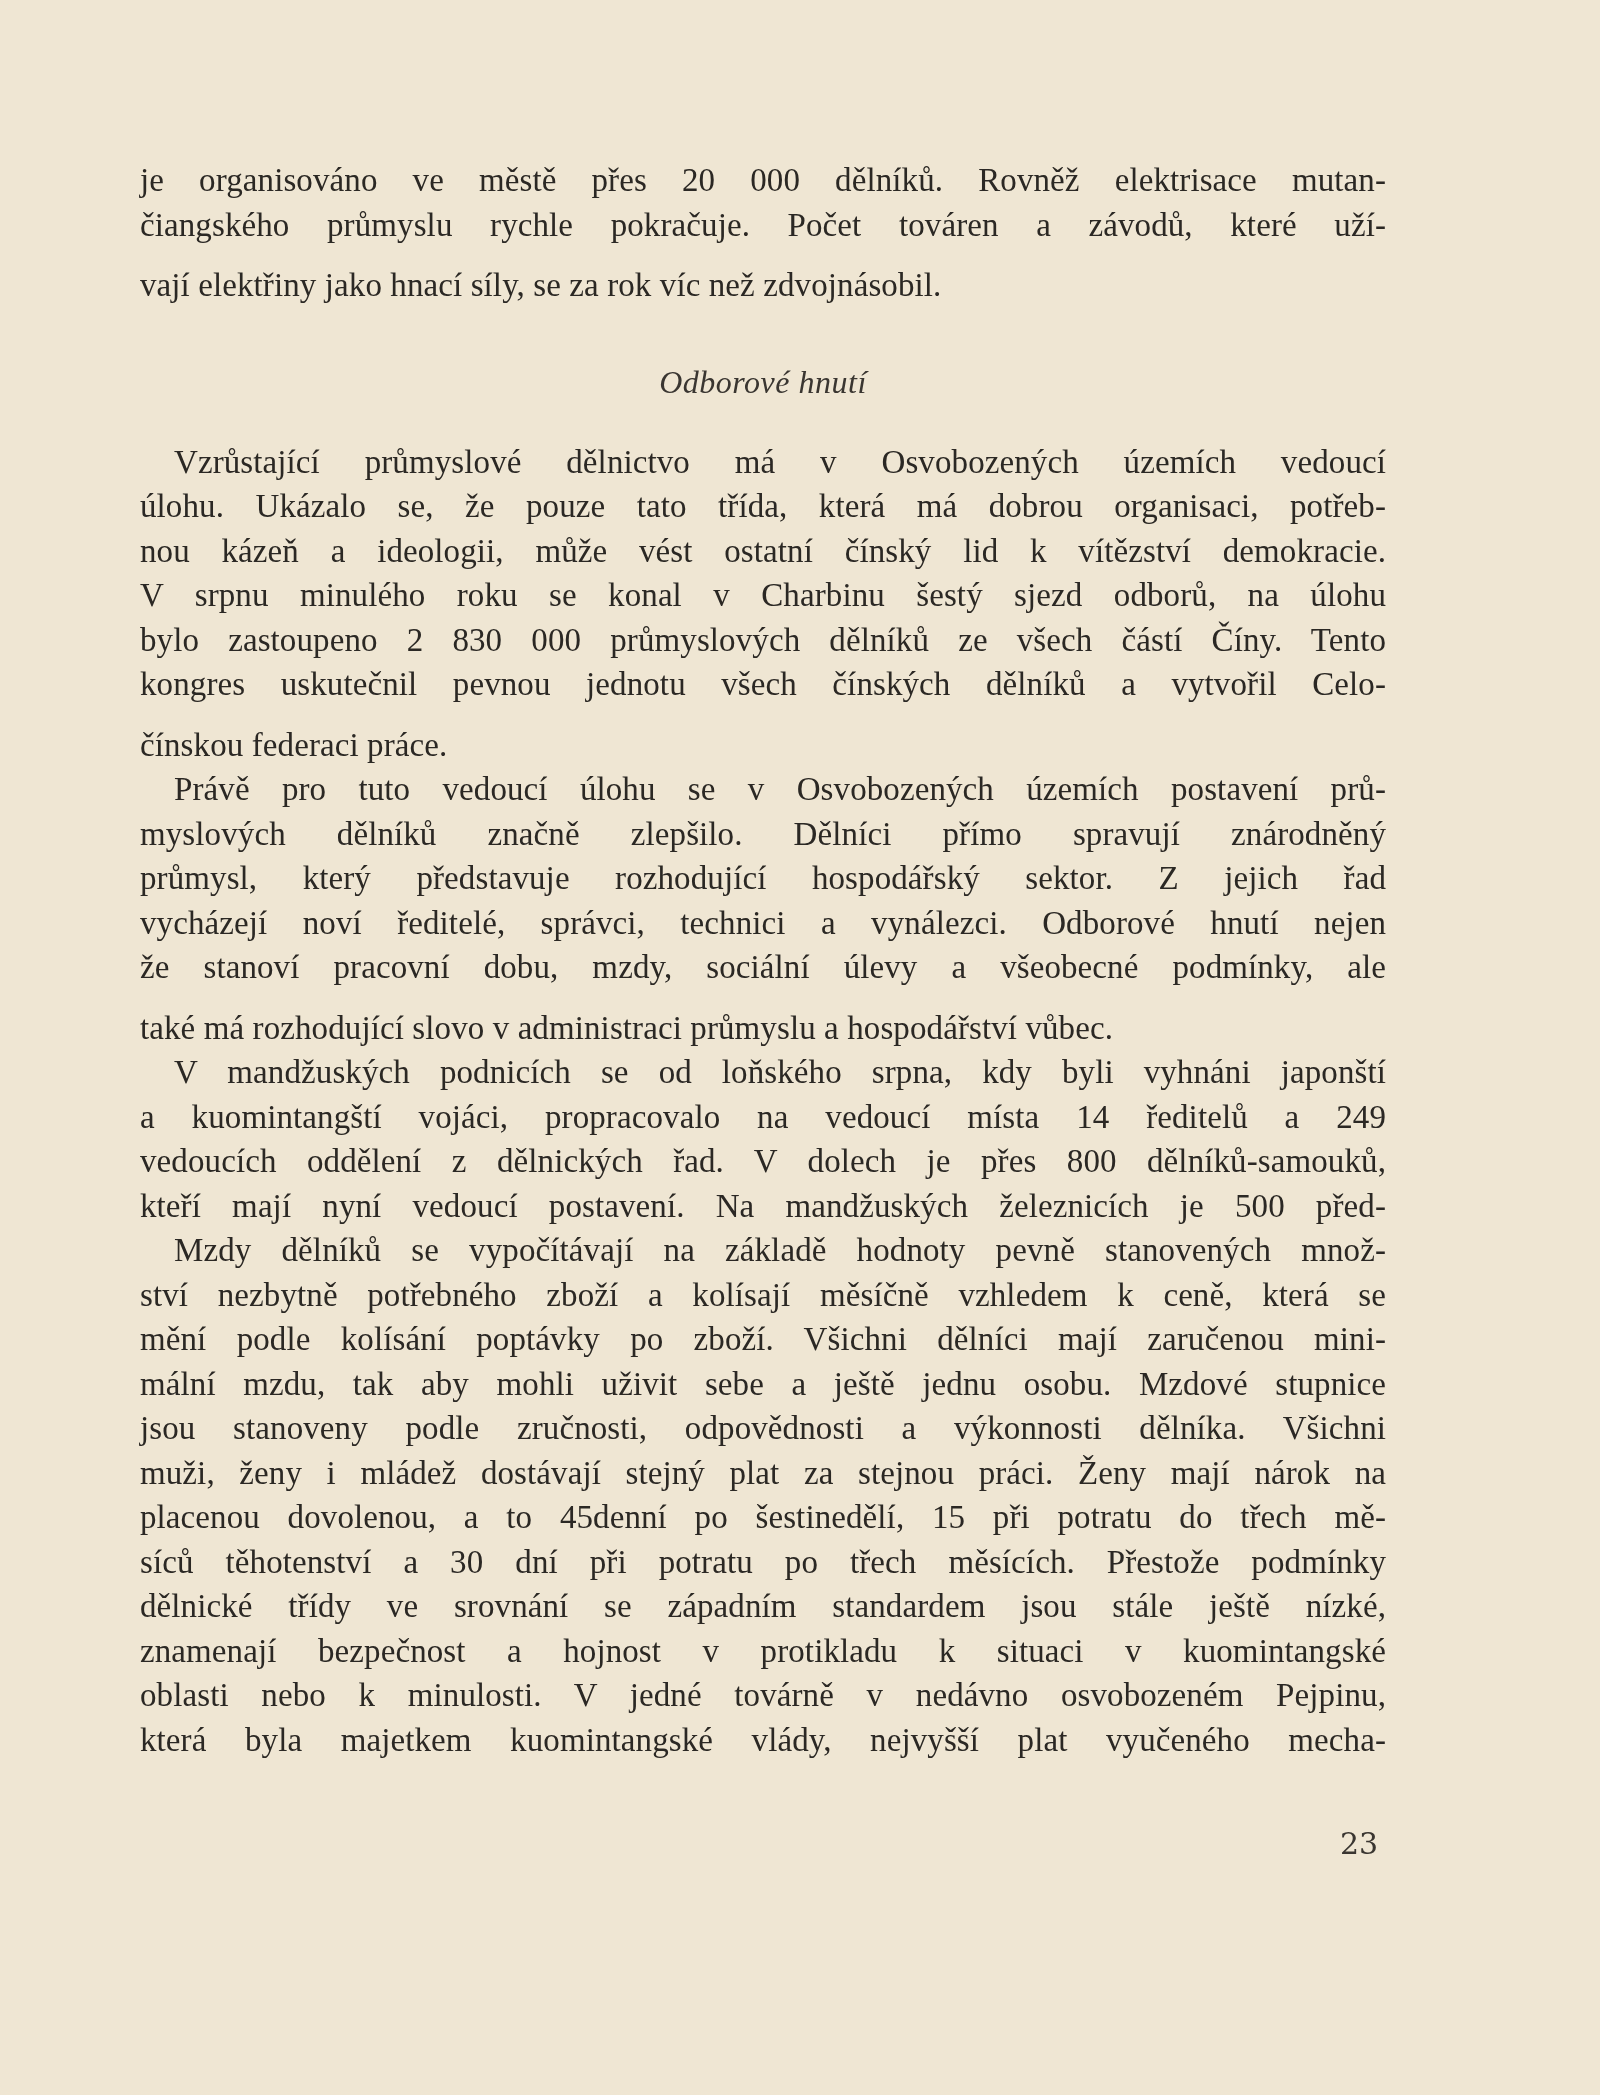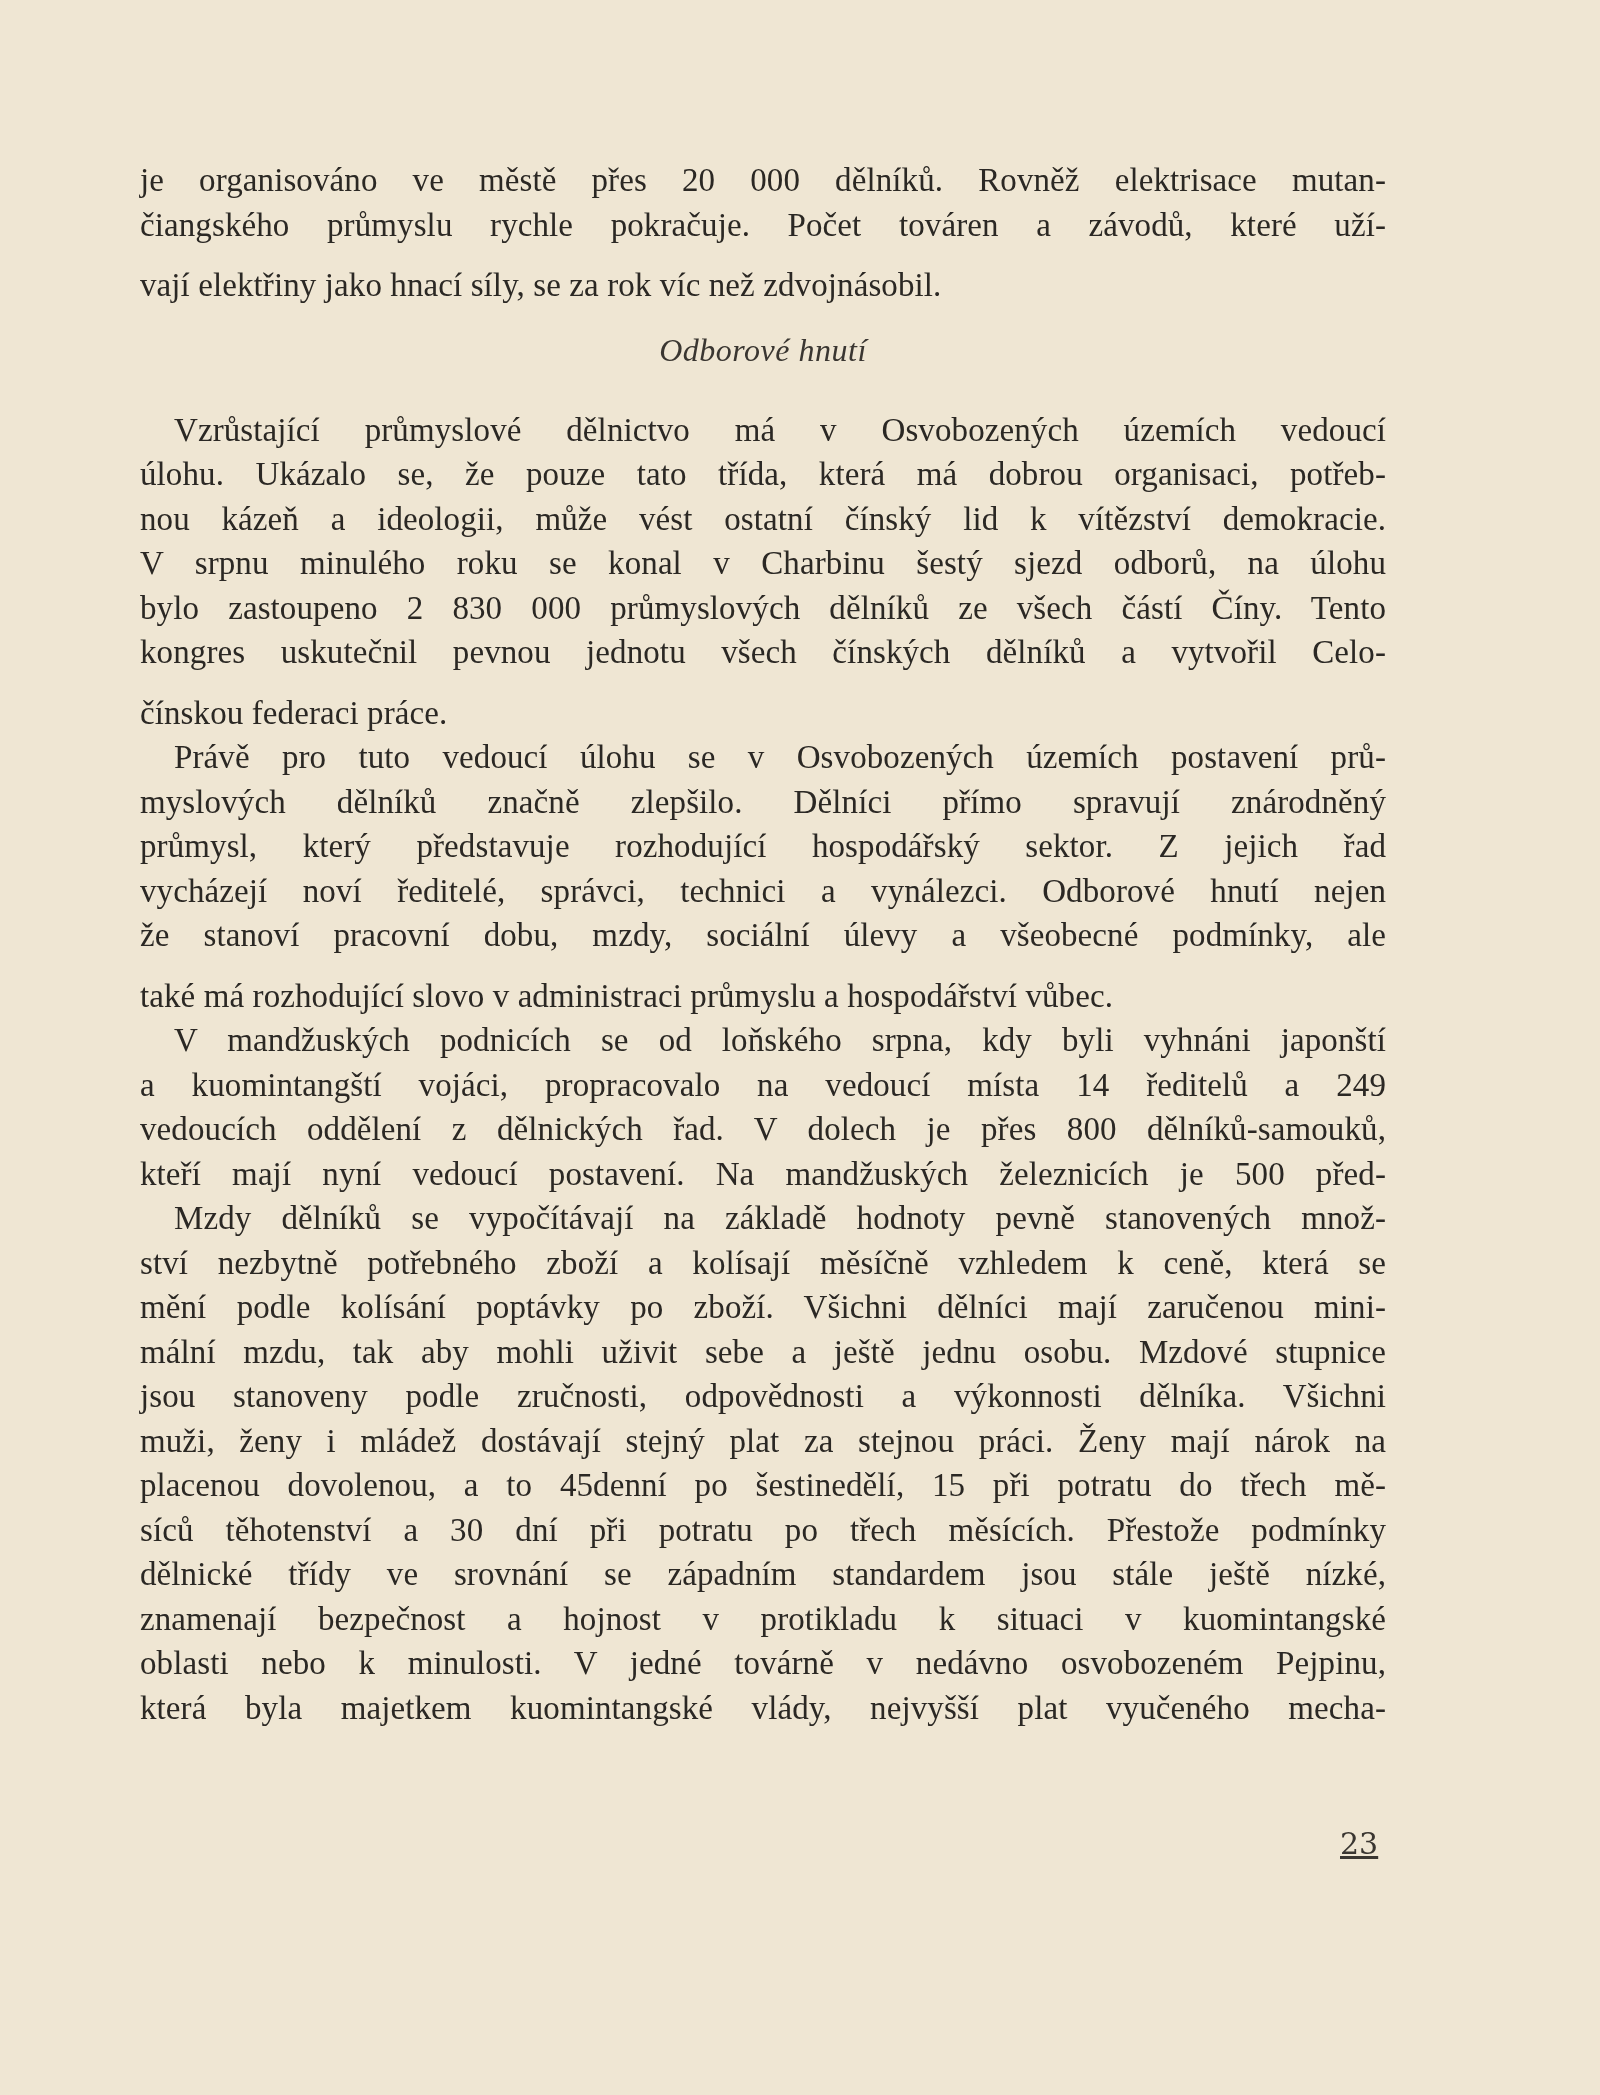--- a/index.html
+++ b/index.html
@@ -35,33 +35,32 @@
       text-align-last: left;
       margin-top: 16px;
     }
     .line.indent {
       padding-left: 34px;
     }
     .heading {
       font-style: italic;
       font-size: 32px;
       text-align: center;
-      margin: 20px 0 36px 0;
+      margin: 52px 0 36px 0;
       line-height: 44px;
       letter-spacing: 0.5px;
       color: #3a3631;
     }
     .page-number {
       position: absolute;
       left: 1340px;
       top: 1826px;
       font-size: 30px;
       font-family: "DejaVu Serif", serif;
       color: #3a3631;
-      text-decoration: underline;
     }
   </style>
 </head>
 <body>
 
 <div class="page">
 
   <div class="paragraph">
     <span class="line">je organisováno ve městě přes 20 000 dělníků. Rovněž elektrisace mutan-</span>
     <span class="line">čiangského průmyslu rychle pokračuje. Počet továren a závodů, které uží-</span>

